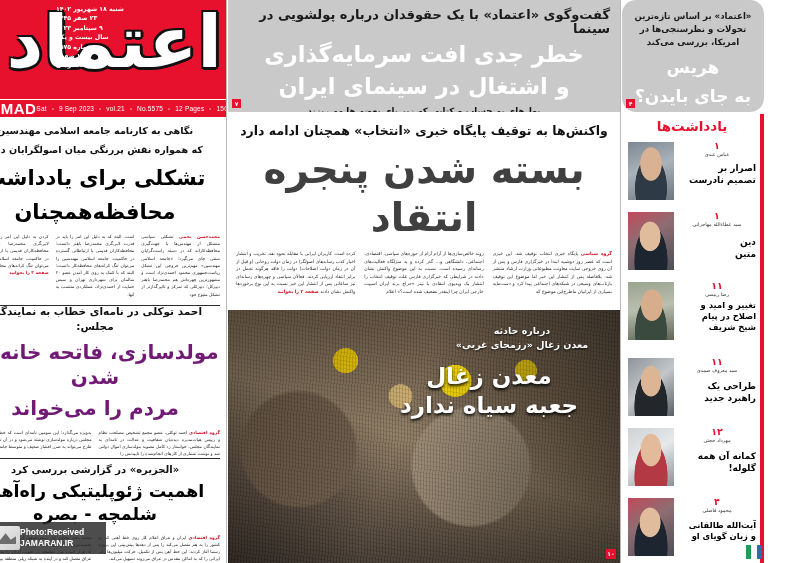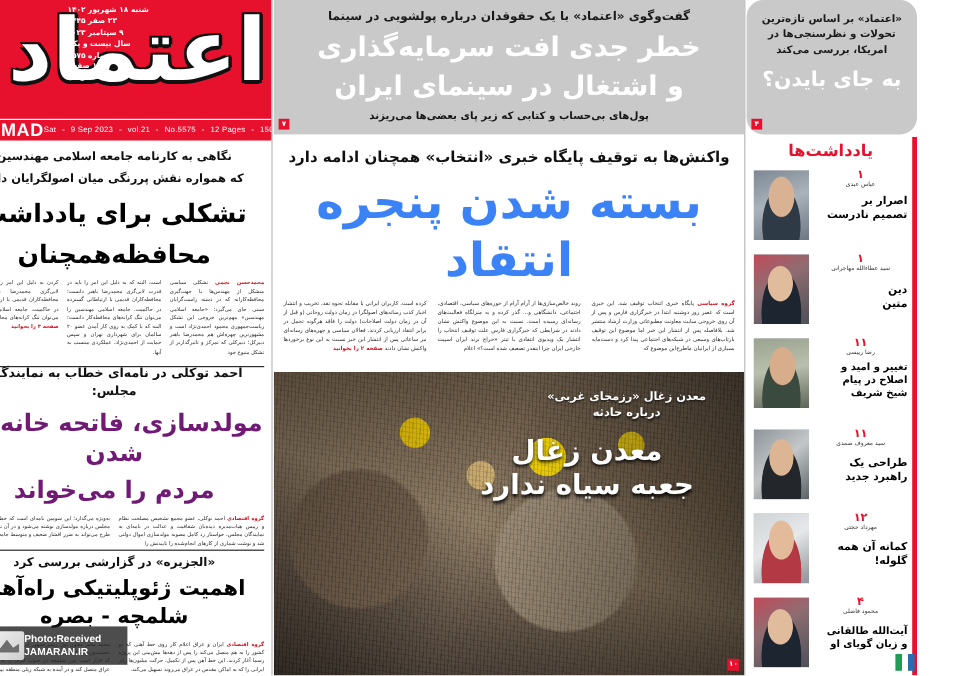--- a/index.html
+++ b/index.html
@@ -46,21 +46,21 @@
     font-family:"Liberation Sans",sans-serif;
   }
   .mast-strip .meta span.sep{margin:0 3px;font-size:5.5px;}
 
   
   .promo-center{
     position:absolute;left:264px;top:0;width:392px;height:112px;
     background:#c9c9c9;direction:rtl;overflow:hidden;
   }
   .promo-center .kicker{
-    margin:8px 10px 0;text-align:center;font-size:10px;font-weight:bold;
+    margin:8px 10px 0;font-size:13px;font-weight:bold;
     color:#1a1a1a;line-height:14px;
   }
   .promo-center .big{
     margin:4px 8px 0;text-align:center;color:#fff;font-weight:bold;
     font-size:22.5px;line-height:28px;letter-spacing:-0.5px;
   }
   .promo-center .sub{
     margin:5px 10px 0;text-align:center;font-size:8.6px;font-weight:bold;
     color:#151515;line-height:12px;
   }
@@ -128,21 +128,21 @@
   .centercol{
     position:absolute;left:264px;top:114px;width:392px;height:449px;
     direction:rtl;overflow:hidden;
   }
   .main-kicker{
     text-align:center;font-size:12.5px;font-weight:bold;line-height:17px;
     margin:8px 8px 0;color:#111;
   }
   .main-title{
     text-align:center;font-weight:bold;font-size:39px;line-height:48px;
-    margin:7px 4px 0;color:#3b82f6;letter-spacing:-1px;
+    margin:7px 4px 0;color:#404040;letter-spacing:-1px;
   }
   .center-body{
     margin:8px 8px 0;column-count:3;column-gap:9px;
     font-size:4.6px;line-height:7.6px;text-align:justify;color:#2a2a2a;
   }
   .center-body p{margin:0 0 3px;}
 
   
   .photo-wrap{
     position:absolute;left:0;top:196px;width:392px;height:253px;overflow:hidden;
@@ -313,20 +313,21 @@
   <div class="promo-center">
     <div class="kicker">گفت‌وگوی «اعتماد» با یک حقوقدان درباره پولشویی در سینما</div>
     <div class="big">خطر جدی افت سرمایه‌گذاری</div>
     <div class="big">و اشتغال در سینمای ایران</div>
     <div class="sub">پول‌های بی‌حساب و کتابی که زیر پای بعضی‌ها می‌ریزند</div>
     <div class="pagenum-red" style="left:4px;bottom:4px;">۷</div>
   </div>
 
   <div class="promo-right">
     <div class="kicker">«اعتماد» بر اساس تازه‌ترین تحولات و نظرسنجی‌ها در امریکا، بررسی می‌کند</div>
+    <div class="big">هریس</div>
     <div class="big">به جای بایدن؟</div>
     <div class="pagenum-red" style="left:4px;bottom:4px;">۴</div>
   </div>
 
   <div class="vrule" style="left:262px;top:0;height:563px;"></div>
   <div class="vrule" style="left:656px;top:0;height:563px;"></div>
 
   <div class="leftcol">
 
     <div>
@@ -388,22 +389,22 @@
         <p><span>کرده است. کاربران ایرانی با مقابله نحوه نقد، تخریب و انتشار اخبار کذب رسانه‌های اصولگرا در زمان دولت روحانی (و قبل از آن در زمان دولت اصلاحات) دولت را فاقد هرگونه تحمل در برابر انتقاد ارزیابی کردند. فعالان سیاسی و چهره‌های رسانه‌ای نیز ساعاتی پس از انتشار این خبر نسبت به این نوع برخوردها واکنش نشان دادند</span>
            <span class="more">صفحه ۲ را بخوانید</span></p>
       </div>
     </div>
 
     <div class="photo-wrap">
       <div class="photo"></div>
       <div class="photo-noise"></div>
       <div class="photo-dark"></div>
       <div class="cap-kicker">
+        <div>درباره حادثه</div>
         <div>معدن زغال «رزمجای غربی»</div>
-        <div>درباره حادثه</div>
       </div>
       <div class="cap-title">
         <div>معدن زغال</div>
         <div>جعبه سیاه ندارد</div>
       </div>
       <div class="photo-num">۱۰</div>
     </div>
   </div>
 
   <div class="notes">

